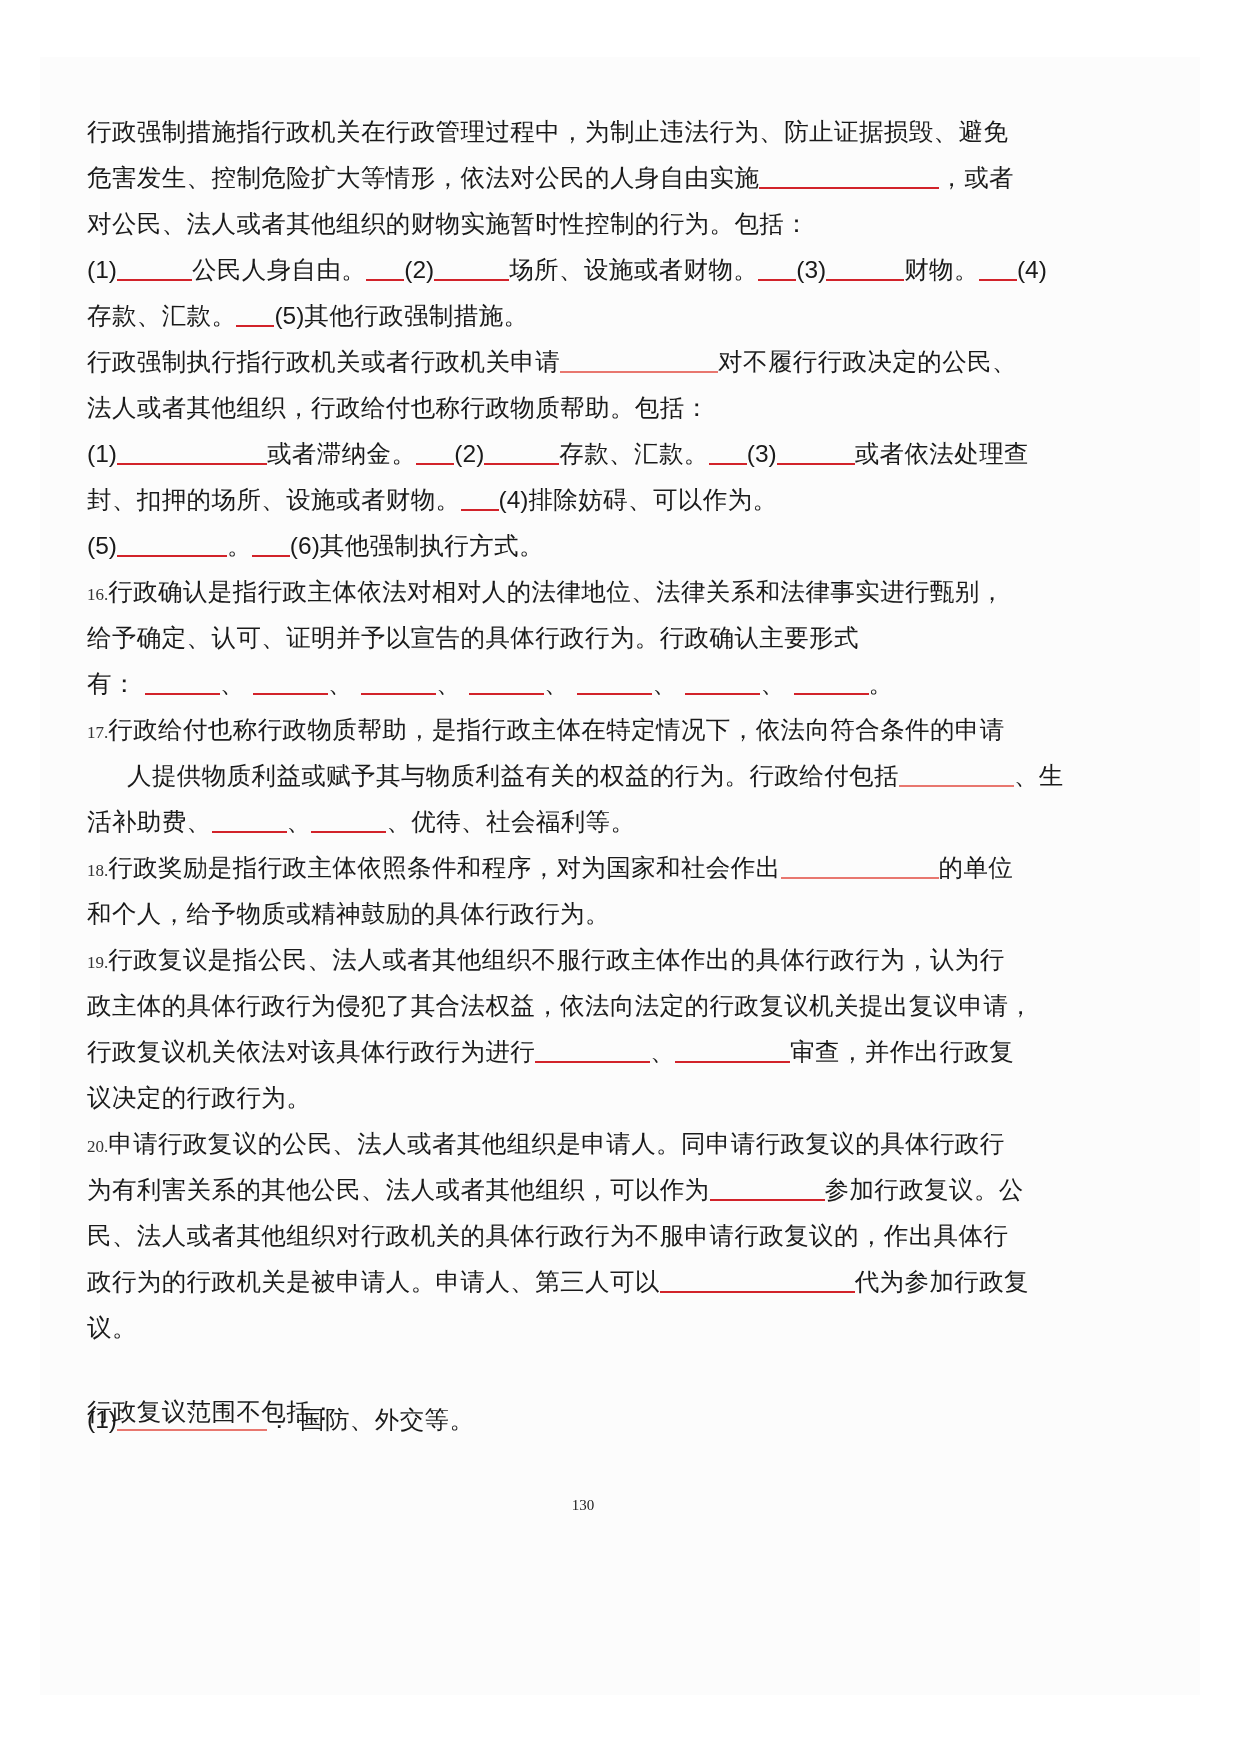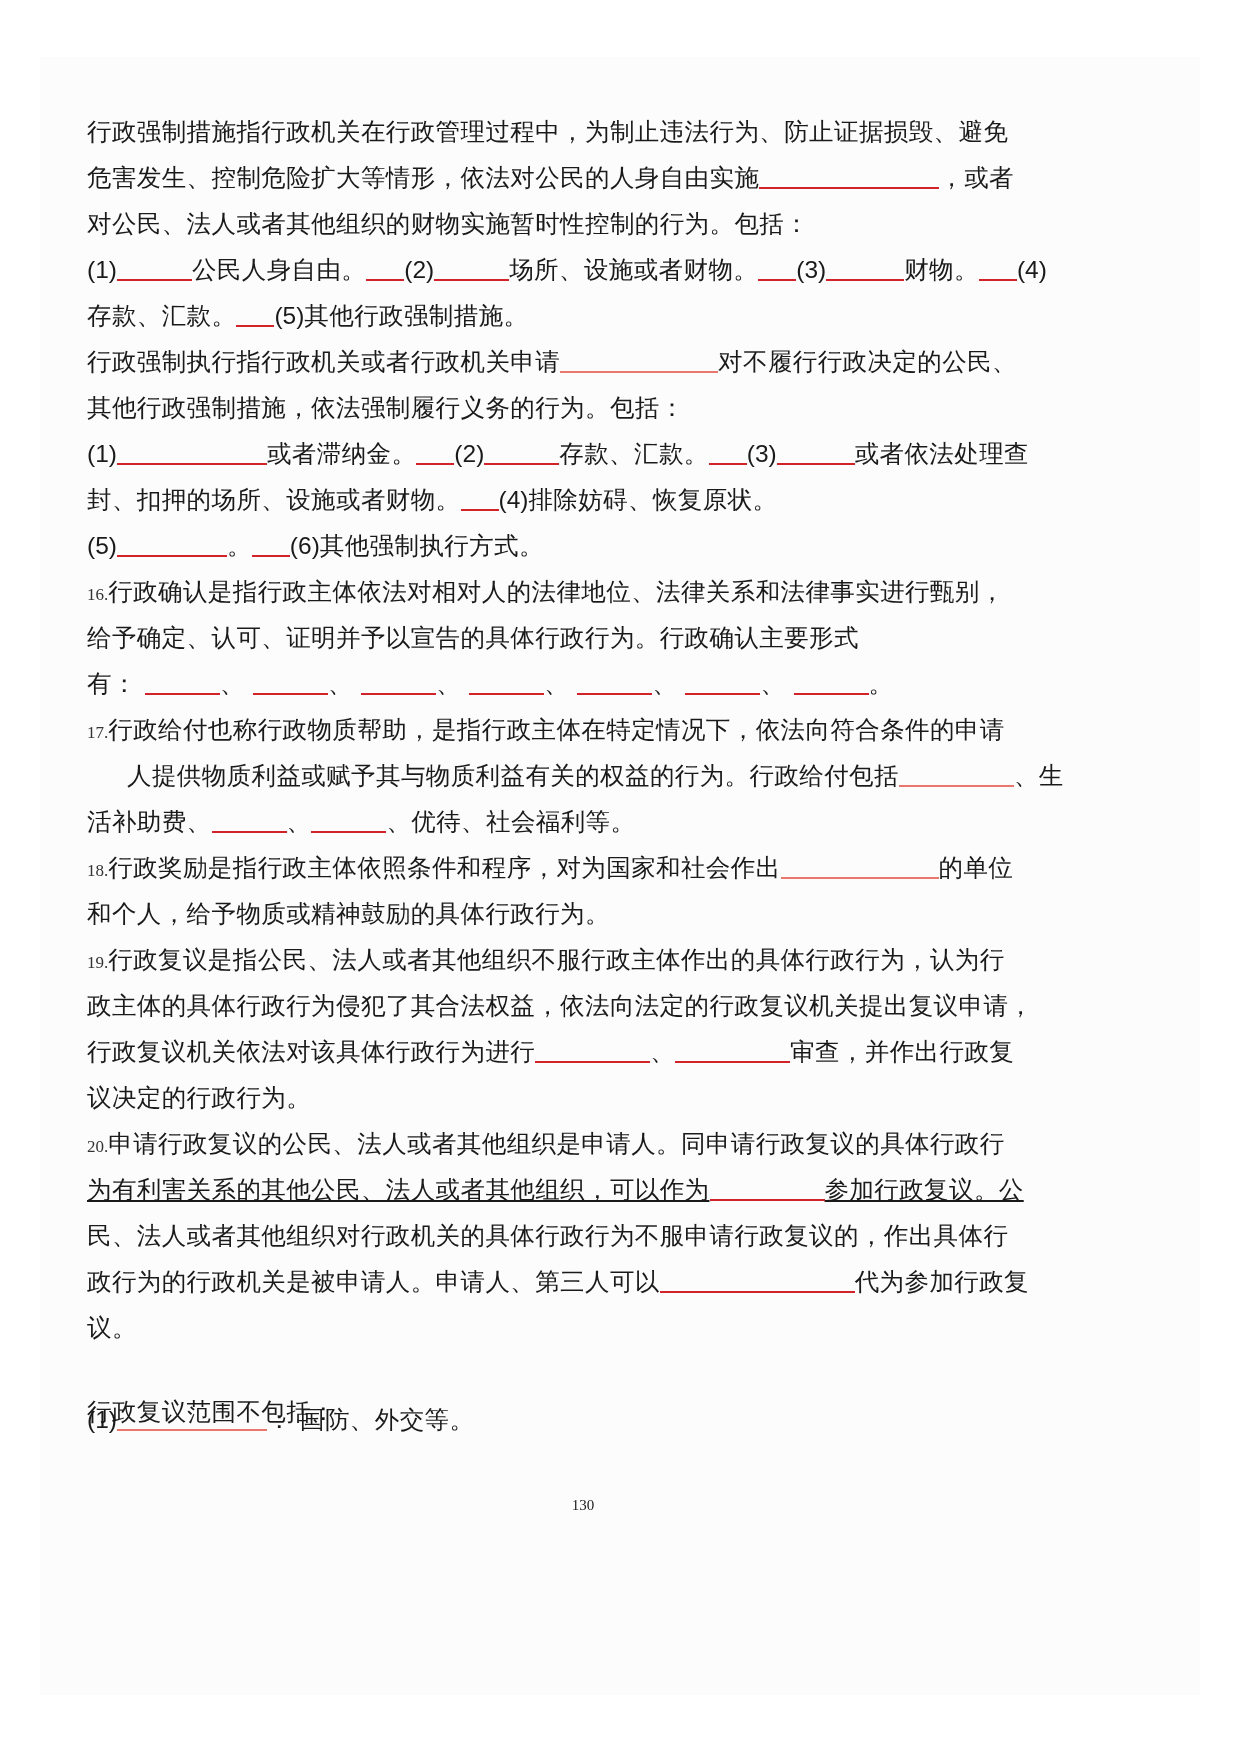--- a/index.html
+++ b/index.html
@@ -33,37 +33,37 @@
 <body>
 
 <div class="page-panel"></div>
 <div id="doc">
     <div class="line justify" style="top: 112px;"><span class="seg">行政强制措施指行政机关在行政管理过程中，为制止违法行为、防止证据损毁、避免</span></div>
     <div class="line" style="top: 158px;"><span class="seg">危害发生、控制危险扩大等情形，依法对公民的人身自由实施</span><span class="blank" style="width: 180px;"></span><span class="seg">，或者</span></div>
     <div class="line" style="top: 204px;"><span class="seg">对公民、法人或者其他组织的财物实施暂时性控制的行为。包括：</span></div>
     <div class="line" style="top: 250px;"><span class="seg paren">(1)</span><span class="blank" style="width: 75px;"></span><span class="seg">公民人身自由。</span><span class="blank" style="width: 38px;"></span><span class="seg paren">(2)</span><span class="blank" style="width: 75px;"></span><span class="seg">场所、设施或者财物。</span><span class="blank" style="width: 38px;"></span><span class="seg paren">(3)</span><span class="blank" style="width: 78px;"></span><span class="seg">财物。</span><span class="blank" style="width: 38px;"></span><span class="seg paren">(4)</span></div>
     <div class="line" style="top: 296px;"><span class="seg">存款、汇款。</span><span class="blank" style="width: 38px;"></span><span class="seg paren">(5)</span><span class="seg">其他行政强制措施。</span></div>
     <div class="line" style="top: 342px;"><span class="seg">行政强制执行指行政机关或者行政机关申请</span><span class="blank light" style="width: 158px;"></span><span class="seg">对不履行行政决定的公民、</span></div>
-    <div class="line" style="top: 388px;"><span class="seg">其他行政强制措施，依法强制履行义务的行为。包括：</span></div>
+    <div class="line" style="top: 388px;"><span class="seg">法人或者其他组织，行政给付也称行政物质帮助。包括：</span></div>
     <div class="line" style="top: 434px;"><span class="seg paren">(1)</span><span class="blank" style="width: 150px;"></span><span class="seg">或者滞纳金。</span><span class="blank" style="width: 38px;"></span><span class="seg paren">(2)</span><span class="blank" style="width: 75px;"></span><span class="seg">存款、汇款。</span><span class="blank" style="width: 38px;"></span><span class="seg paren">(3)</span><span class="blank" style="width: 78px;"></span><span class="seg">或者依法处理查</span></div>
-    <div class="line" style="top: 480px;"><span class="seg">封、扣押的场所、设施或者财物。</span><span class="blank" style="width: 38px;"></span><span class="seg paren">(4)</span><span class="seg">排除妨碍、恢复原状。</span></div>
+    <div class="line" style="top: 480px;"><span class="seg">封、扣押的场所、设施或者财物。</span><span class="blank" style="width: 38px;"></span><span class="seg paren">(4)</span><span class="seg">排除妨碍、可以作为。</span></div>
     <div class="line" style="top: 526px;"><span class="seg paren">(5)</span><span class="blank" style="width: 110px;"></span><span class="seg">。</span><span class="blank" style="width: 38px;"></span><span class="seg paren">(6)</span><span class="seg">其他强制执行方式。</span></div>
     <div class="line" style="top: 572px;"><span class="seg num">16.</span><span class="seg">行政确认是指行政主体依法对相对人的法律地位、法律关系和法律事实进行甄别，</span></div>
     <div class="line" style="top: 618px;"><span class="seg">给予确定、认可、证明并予以宣告的具体行政行为。行政确认主要形式</span></div>
     <div class="line" style="top: 664px;"><span class="seg">有： </span><span class="blank" style="width: 75px;"></span><span class="seg">、 </span><span class="blank" style="width: 75px;"></span><span class="seg">、 </span><span class="blank" style="width: 75px;"></span><span class="seg">、 </span><span class="blank" style="width: 75px;"></span><span class="seg">、 </span><span class="blank" style="width: 75px;"></span><span class="seg">、 </span><span class="blank" style="width: 75px;"></span><span class="seg">、 </span><span class="blank" style="width: 75px;"></span><span class="seg">。</span></div>
     <div class="line" style="top: 710px;"><span class="seg num">17.</span><span class="seg">行政给付也称行政物质帮助，是指行政主体在特定情况下，依法向符合条件的申请</span></div>
     <div class="line" style="top: 756px; margin-left: 40px;"><span class="seg">人提供物质利益或赋予其与物质利益有关的权益的行为。行政给付包括</span><span class="blank light" style="width: 115px;"></span><span class="seg">、生</span></div>
     <div class="line" style="top: 802px;"><span class="seg">活补助费、</span><span class="blank" style="width: 75px;"></span><span class="seg">、</span><span class="blank" style="width: 75px;"></span><span class="seg">、优待、社会福利等。</span></div>
     <div class="line" style="top: 848px;"><span class="seg num">18.</span><span class="seg">行政奖励是指行政主体依照条件和程序，对为国家和社会作出</span><span class="blank light" style="width: 158px;"></span><span class="seg">的单位</span></div>
     <div class="line" style="top: 894px;"><span class="seg">和个人，给予物质或精神鼓励的具体行政行为。</span></div>
     <div class="line" style="top: 940px;"><span class="seg num">19.</span><span class="seg">行政复议是指公民、法人或者其他组织不服行政主体作出的具体行政行为，认为行</span></div>
     <div class="line" style="top: 986px;"><span class="seg">政主体的具体行政行为侵犯了其合法权益，依法向法定的行政复议机关提出复议申请，</span></div>
     <div class="line" style="top: 1032px;"><span class="seg">行政复议机关依法对该具体行政行为进行</span><span class="blank" style="width: 115px;"></span><span class="seg">、</span><span class="blank" style="width: 115px;"></span><span class="seg">审查，并作出行政复</span></div>
     <div class="line" style="top: 1078px;"><span class="seg">议决定的行政行为。</span></div>
     <div class="line" style="top: 1124px;"><span class="seg num">20.</span><span class="seg">申请行政复议的公民、法人或者其他组织是申请人。同申请行政复议的具体行政行</span></div>
-    <div class="line" style="top: 1170px; text-decoration: underline;"><span class="seg">为有利害关系的其他公民、法人或者其他组织，可以作为</span><span class="blank" style="width: 115px;"></span><span class="seg">参加行政复议。公</span></div>
+    <div class="line" style="top: 1170px;"><span class="seg">为有利害关系的其他公民、法人或者其他组织，可以作为</span><span class="blank" style="width: 115px;"></span><span class="seg">参加行政复议。公</span></div>
     <div class="line" style="top: 1216px;"><span class="seg">民、法人或者其他组织对行政机关的具体行政行为不服申请行政复议的，作出具体行</span></div>
     <div class="line" style="top: 1262px;"><span class="seg">政行为的行政机关是被申请人。申请人、第三人可以</span><span class="blank" style="width: 195px;"></span><span class="seg">代为参加行政复</span></div>
     <div class="line" style="top: 1308px;"><span class="seg">议。</span></div>
     <div class="line" style="top: 1354px; margin-top: 38px;"><span class="seg">行政复议范围不包括：</span></div>
     <div class="line" style="top: 1400px;"><span class="seg paren">(1)</span><span class="blank light" style="width: 150px;"></span><span class="seg">： 国防、外交等。</span></div>
   </div>
 <div class="page-number">130</div>
 
 </body></html>

